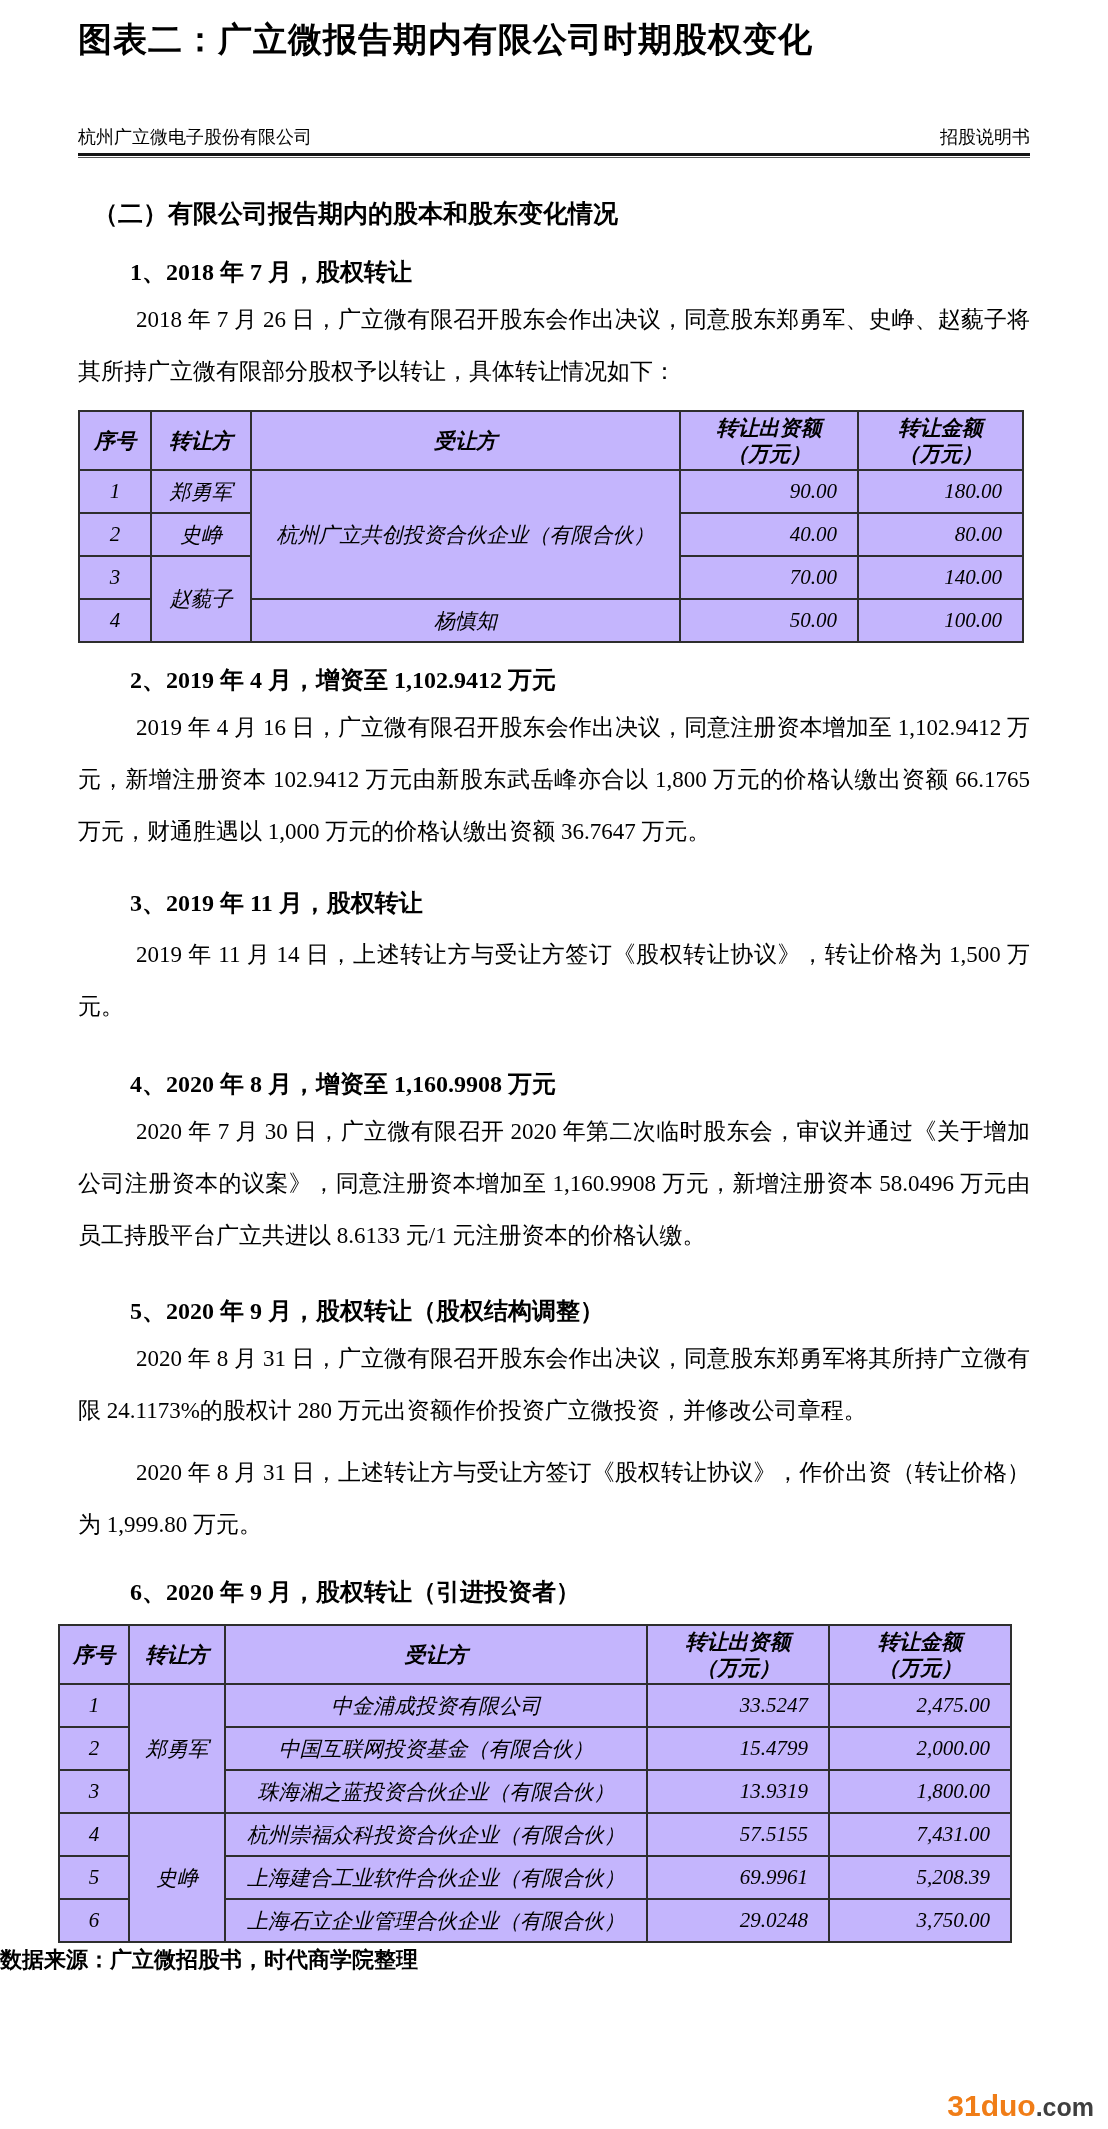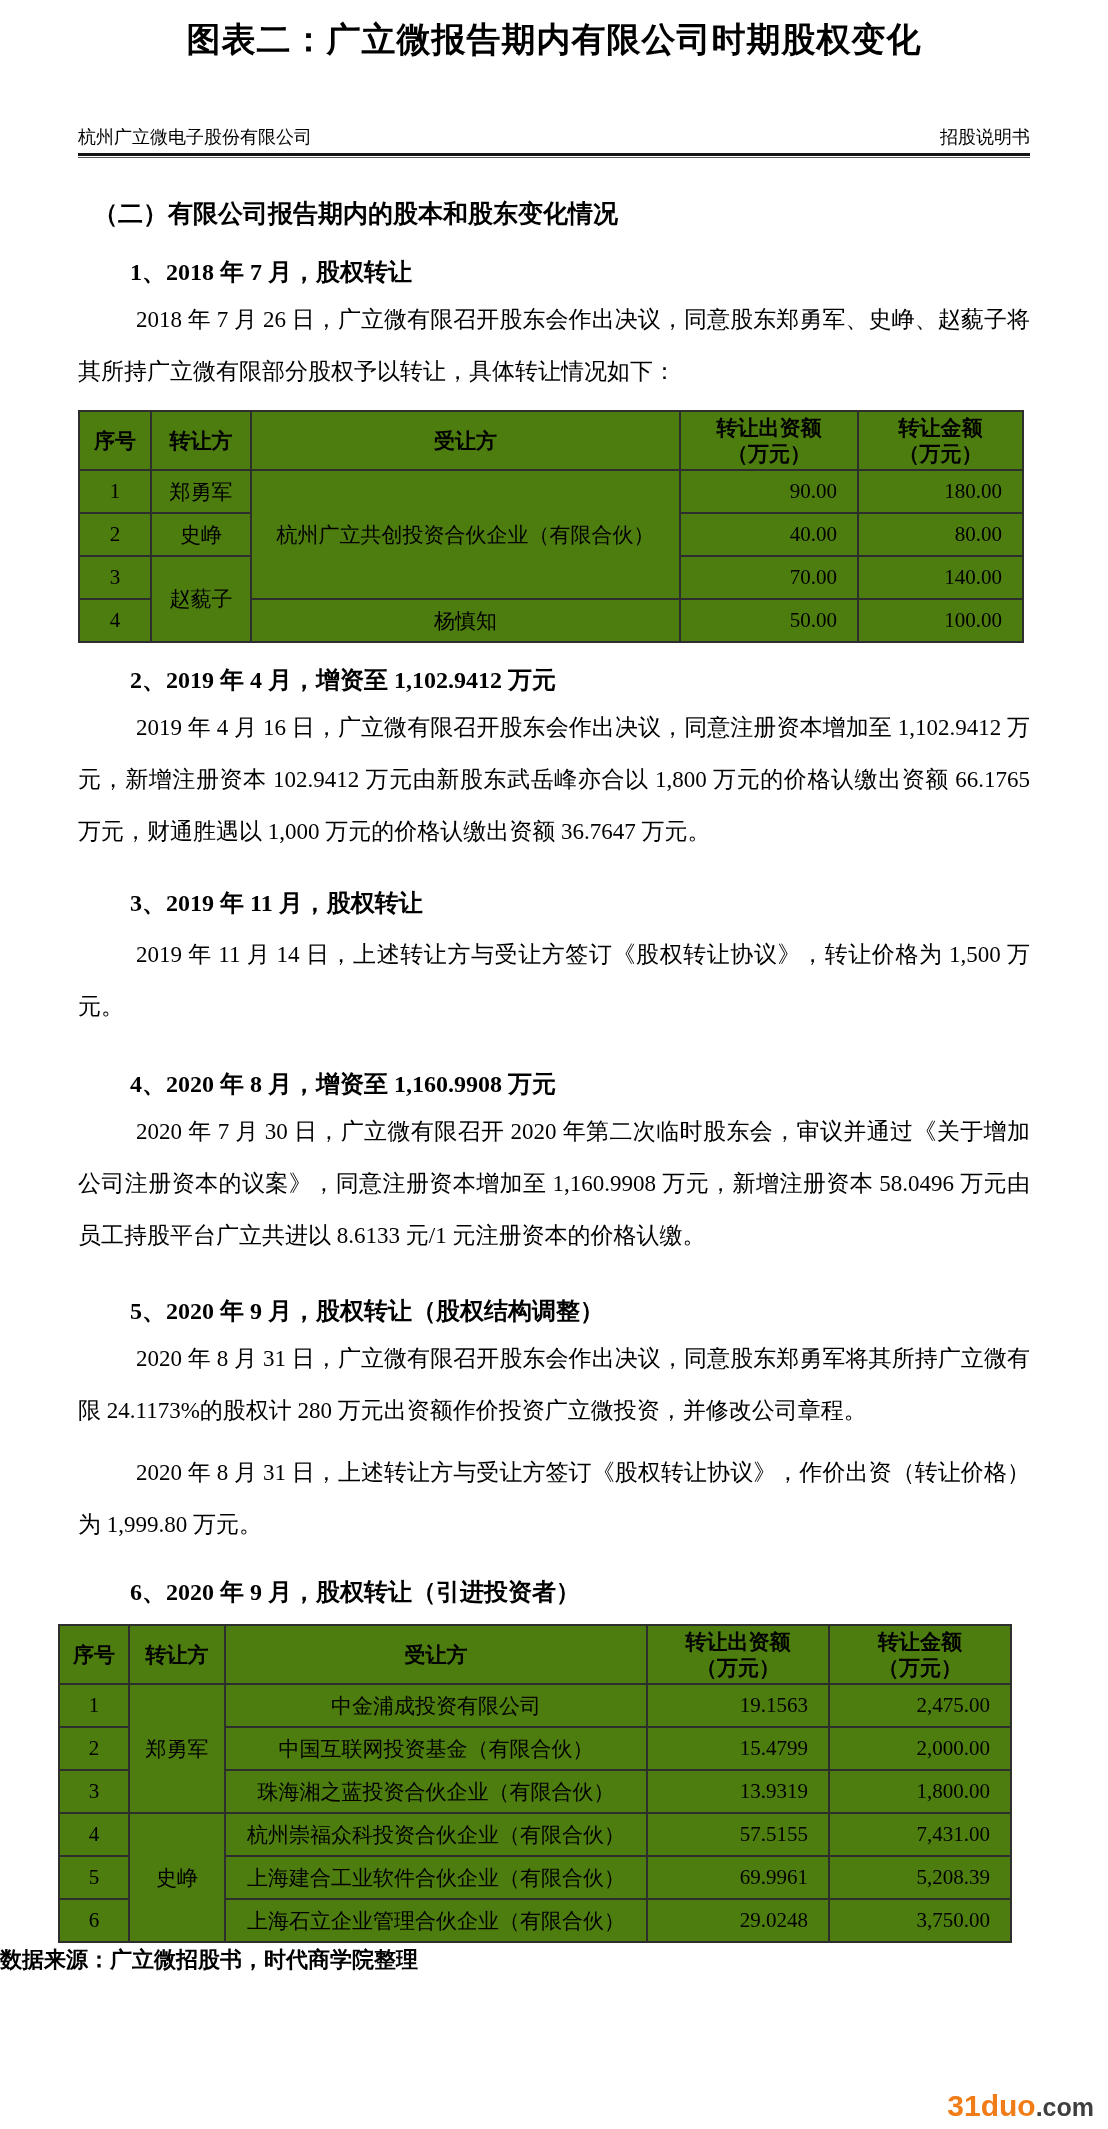--- a/index.html
+++ b/index.html
@@ -9,21 +9,20 @@
     margin:0 auto;
     background:#ffffff;
     overflow:hidden;
     color:#000;
     font-family:"Liberation Serif","DejaVu Serif",serif;
   }
   .content{margin:0 78px;}
 
   .doc-title{
     margin-top:18px;
-    text-align:center;
     font-size:34px;
     font-weight:bold;
     line-height:44px;
     letter-spacing:1px;
     font-family:"Liberation Serif","DejaVu Serif",serif;
   }
   .doc-header{
     margin-top:64px;
     display:flex;
     justify-content:space-between;
@@ -65,21 +64,22 @@
     text-align:justify;
     text-indent:58px;
     color:#000;
   }
   .para.mt-10{margin-top:10px;}
 
   table.xfer{
     border-collapse:collapse;
     table-layout:fixed;
     margin-top:12px;
-    background:#4d7c0f;
+    background:#c4b5fd;
+    font-style:italic;
   }
   table.t1{width:944px;}
   table.t2{width:952px;margin-left:-20px;margin-top:16px;}
   table.xfer th, table.xfer td{
     border:2px solid #2e2e2e;
     padding:0;
     overflow:hidden;
   }
   table.xfer th{
     height:57px;
@@ -219,21 +219,21 @@
         <th>受让方</th>
         <th>转让出资额
 （万元）</th>
         <th>转让金额
 （万元）</th>
       </tr>
       <tr>
         <td>1</td>
         <td rowspan="3">郑勇军</td>
         <td>中金浦成投资有限公司</td>
-        <td class="num">19.1563</td>
+        <td class="num">33.5247</td>
         <td class="num">2,475.00</td>
       </tr>
       <tr>
         <td>2</td>
         <td>中国互联网投资基金（有限合伙）</td>
         <td class="num">15.4799</td>
         <td class="num">2,000.00</td>
       </tr>
       <tr>
         <td>3</td>

